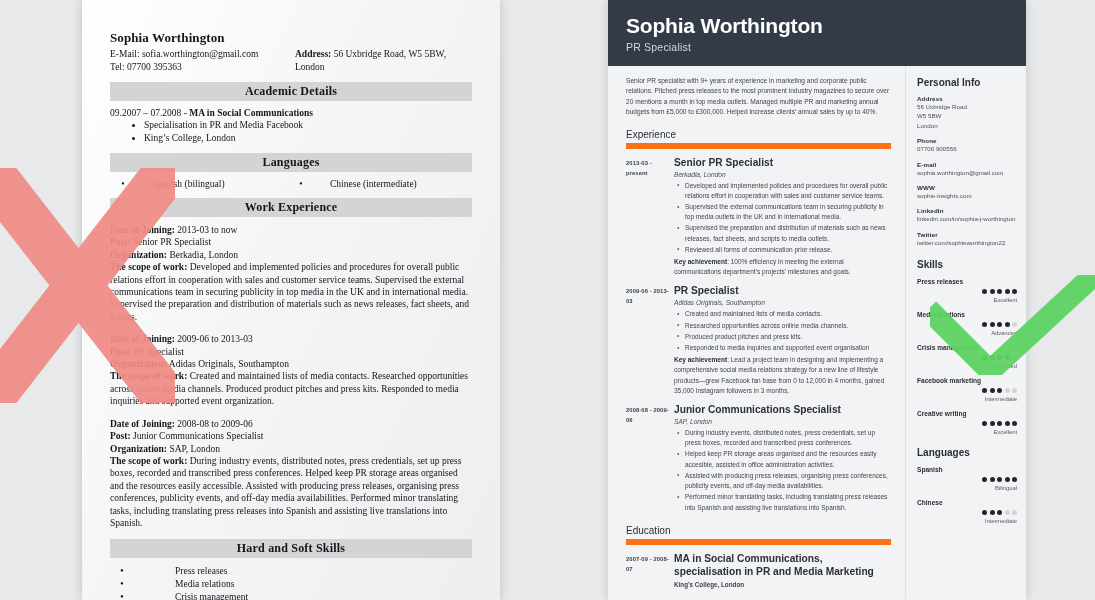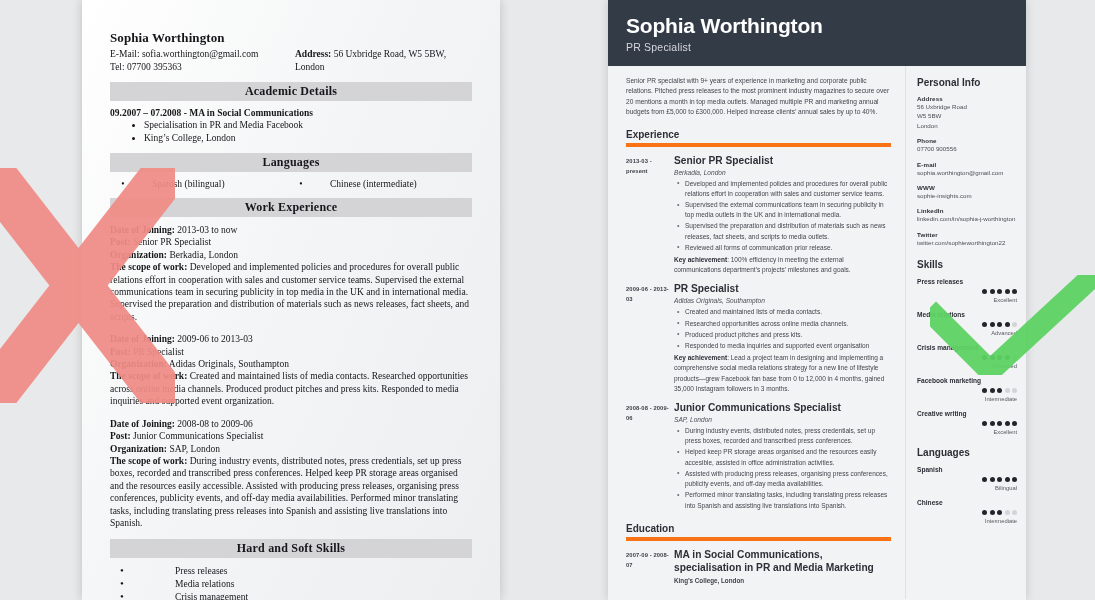--- a/index.html
+++ b/index.html
@@ -25,21 +25,21 @@
   #left-doc .ld-line { font-size:9.5px; line-height:12.5px; }
   #left-doc .ld-contactrow { display:flex; }
   #left-doc .ld-contactrow .c1 { width:185px; flex:0 0 185px; }
   #left-doc .ld-addr b { font-weight:bold; }
 
   #left-doc .ld-bar {
     background:#d4d4d6; text-align:center; font-weight:bold; font-size:12px;
     padding:2px 0; margin:9px 0 7px 0; letter-spacing:.2px;
   }
   #left-doc .ld-sub { font-size:9.5px; font-weight:bold; margin:0 0 1px 0; }
-  #left-doc .ld-sub span.norm { font-weight:bold; }
+  #left-doc .ld-sub span.norm { font-weight:normal; }
   #left-doc ul.ld-ul { margin:0 0 0 0; padding:0 0 0 34px; list-style:disc; }
   #left-doc ul.ld-ul li { font-size:9.5px; line-height:12.5px; }
 
   #left-doc .ld-langrow { display:flex; font-size:9.5px; padding-left:6px; }
   #left-doc .ld-langrow .lang-item { width:50%; display:flex; }
   #left-doc .ld-langrow .dot { width:14px; text-align:center; }
   #left-doc .ld-langrow .ltxt { padding-left:22px; }
 
   #left-doc .ld-job { margin-bottom:10px; }
   #left-doc .ld-job p { margin:0; font-size:9.5px; line-height:12.4px; }
@@ -71,22 +71,22 @@
   #rd-main { width:297px; flex:0 0 297px; padding:10px 14px 0 18px; }
   #rd-side {
     flex:1; padding:11px 9px 0 11px;
     border-left:1px solid #dfe1e3;
     background:#f2f3f4;
   }
 
   #rd-main .rd-summary { font-size:6.6px; line-height:10.4px; color:#41454c; text-align:left; }
 
   #rd-main .rd-sec-title {
-    font-size:10px; font-weight:bold; color:#2b2f36;
-    margin:11px 0 0 0; padding-bottom:3px; border-bottom:4px solid #f97316;
+    font-size:10px; font-weight:normal; color:#2b2f36;
+    margin:11px 0 0 0; padding-bottom:3px; border-bottom:6px solid #f97316;
   }
 
   .rd-entry { display:flex; margin-top:7px; }
   .rd-entry .rd-dates {
     width:48px; flex:0 0 48px; font-size:5.8px; font-weight:bold;
     color:#3b3f46; line-height:10px; padding-top:2px; letter-spacing:.1px;
   }
   .rd-entry .rd-detail { flex:1; }
   .rd-entry .rd-jobtitle { font-size:10.2px; font-weight:bold; color:#2b2f36; line-height:13px; }
   .rd-entry .rd-company { font-size:6.6px; font-style:italic; color:#4b4f56; margin-top:2px; }

